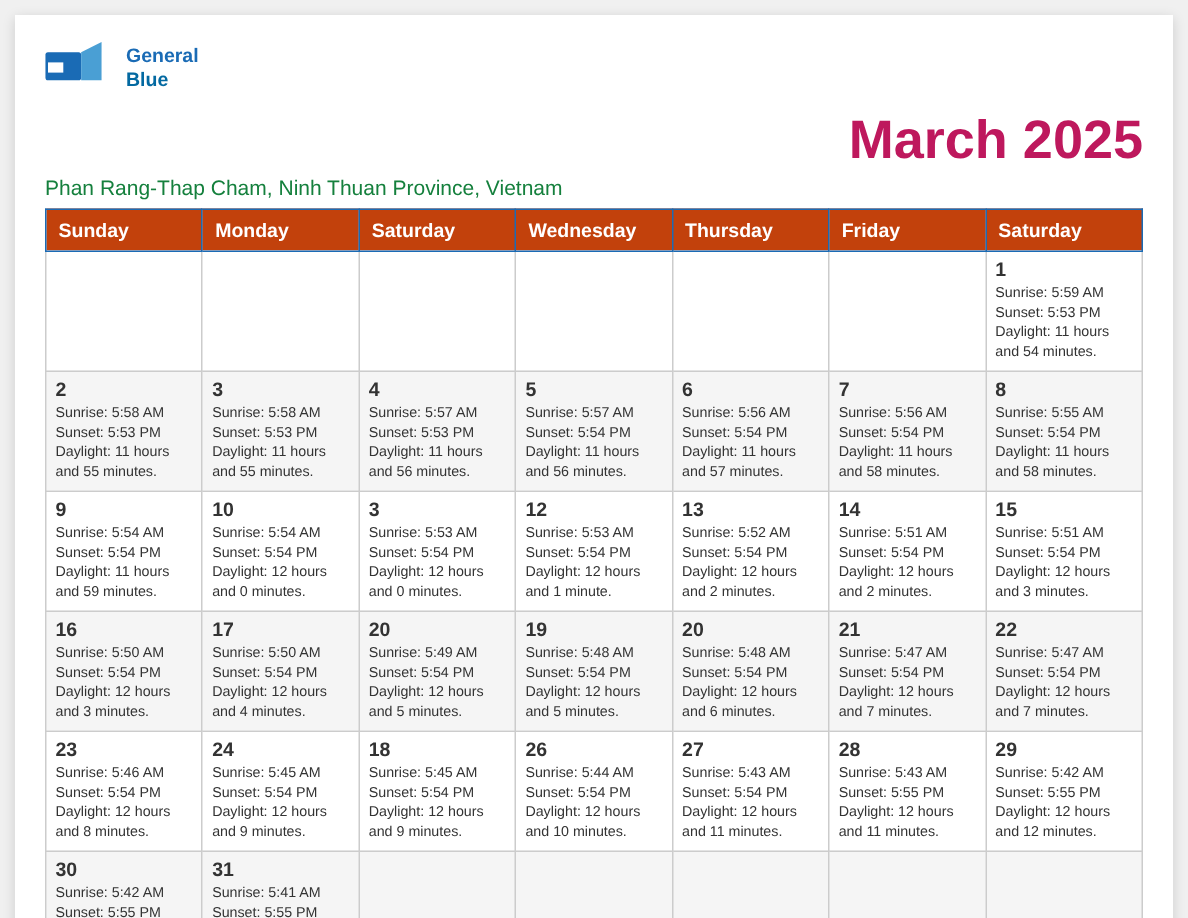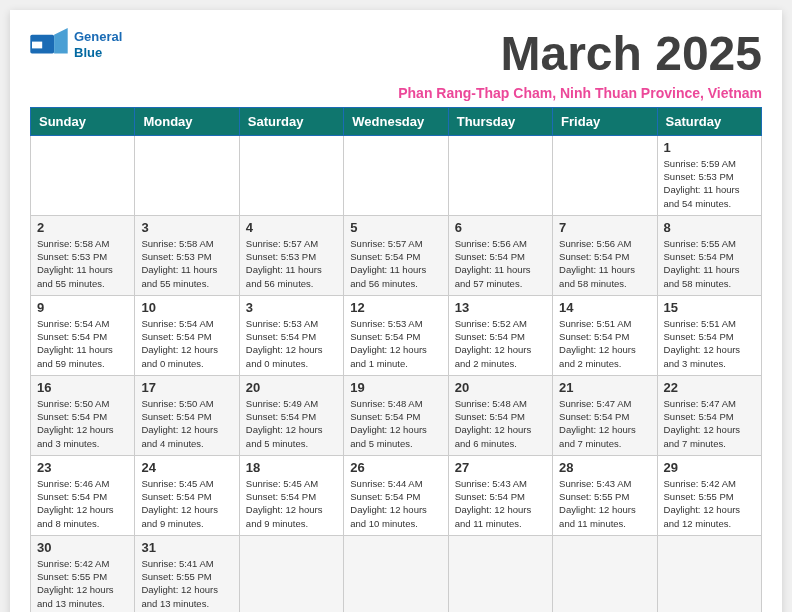--- a/index.html
+++ b/index.html
@@ -20,57 +20,57 @@
     }
     .header-section {
       display: flex;
       align-items: flex-start;
       justify-content: space-between;
       margin-bottom: 4px;
     }
     .logo-area {
       display: flex;
       align-items: center;
-      gap: 6px;
+      gap: 16px;
     }
     .logo-text {
       font-size: 13px;
       font-weight: bold;
       color: #333;
       line-height: 1.2;
     }
     .logo-text span {
       color: #1a6bb5;
     }
     .logo-icon {
       width: 38px;
       height: 34px;
     }
     .title-area {
       text-align: right;
     }
     .month-title {
-      font-size: 48px;
+      font-size: 36px;
       font-weight: bold;
-      color: #404040;
+      color: #be185d;
       line-height: 1.1;
+      margin-top: 45px;
     }
     .location-subtitle {
       font-size: 14px;
-      color: #ec4899;
-      text-align: right;
+      color: #15803d;
+      text-align: left;
       margin-bottom: 6px;
-      font-weight: bold;
     }
     .calendar-table {
       width: 100%;
       border-collapse: collapse;
     }
     .calendar-table th {
-      background-color: #0f766e;
+      background-color: #c2410c;
       color: white;
       text-align: left;
       padding: 6px 8px;
       font-size: 13px;
       font-weight: bold;
       border: 1px solid #1a6bb5;
     }
     .calendar-table td {
       vertical-align: top;
       border: 1px solid #ccc;

